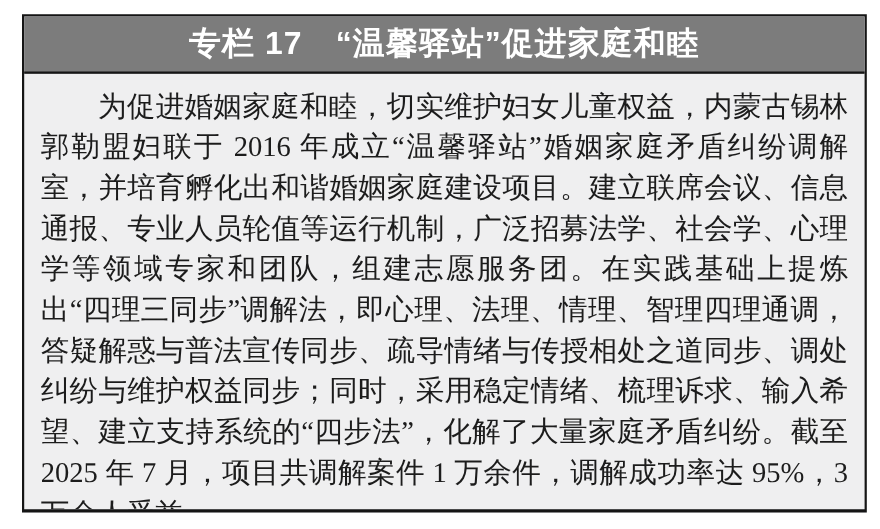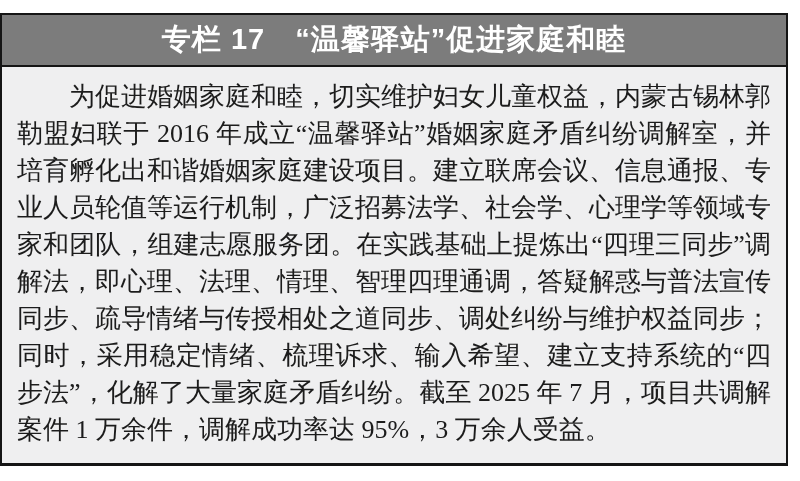--- a/index.html
+++ b/index.html
@@ -7,21 +7,21 @@
     padding: 0;
     width: 800px;
     height: 481px;
     overflow: hidden;
     background: var(--page-bg, #ffffff);
   }
   .page {
     box-sizing: border-box;
     width: 800px;
     height: 481px;
-    padding: 13px 12px 15px 0;
+    padding: 13px 12px 15px 20px;
   }
   .column-panel {
     box-sizing: border-box;
     width: 100%;
     height: 100%;
     border: 2px solid var(--border, #151515);
     border-bottom-width: 3px;
     background: var(--body-bg, #efeff0);
     display: flex;
     flex-direction: column;

